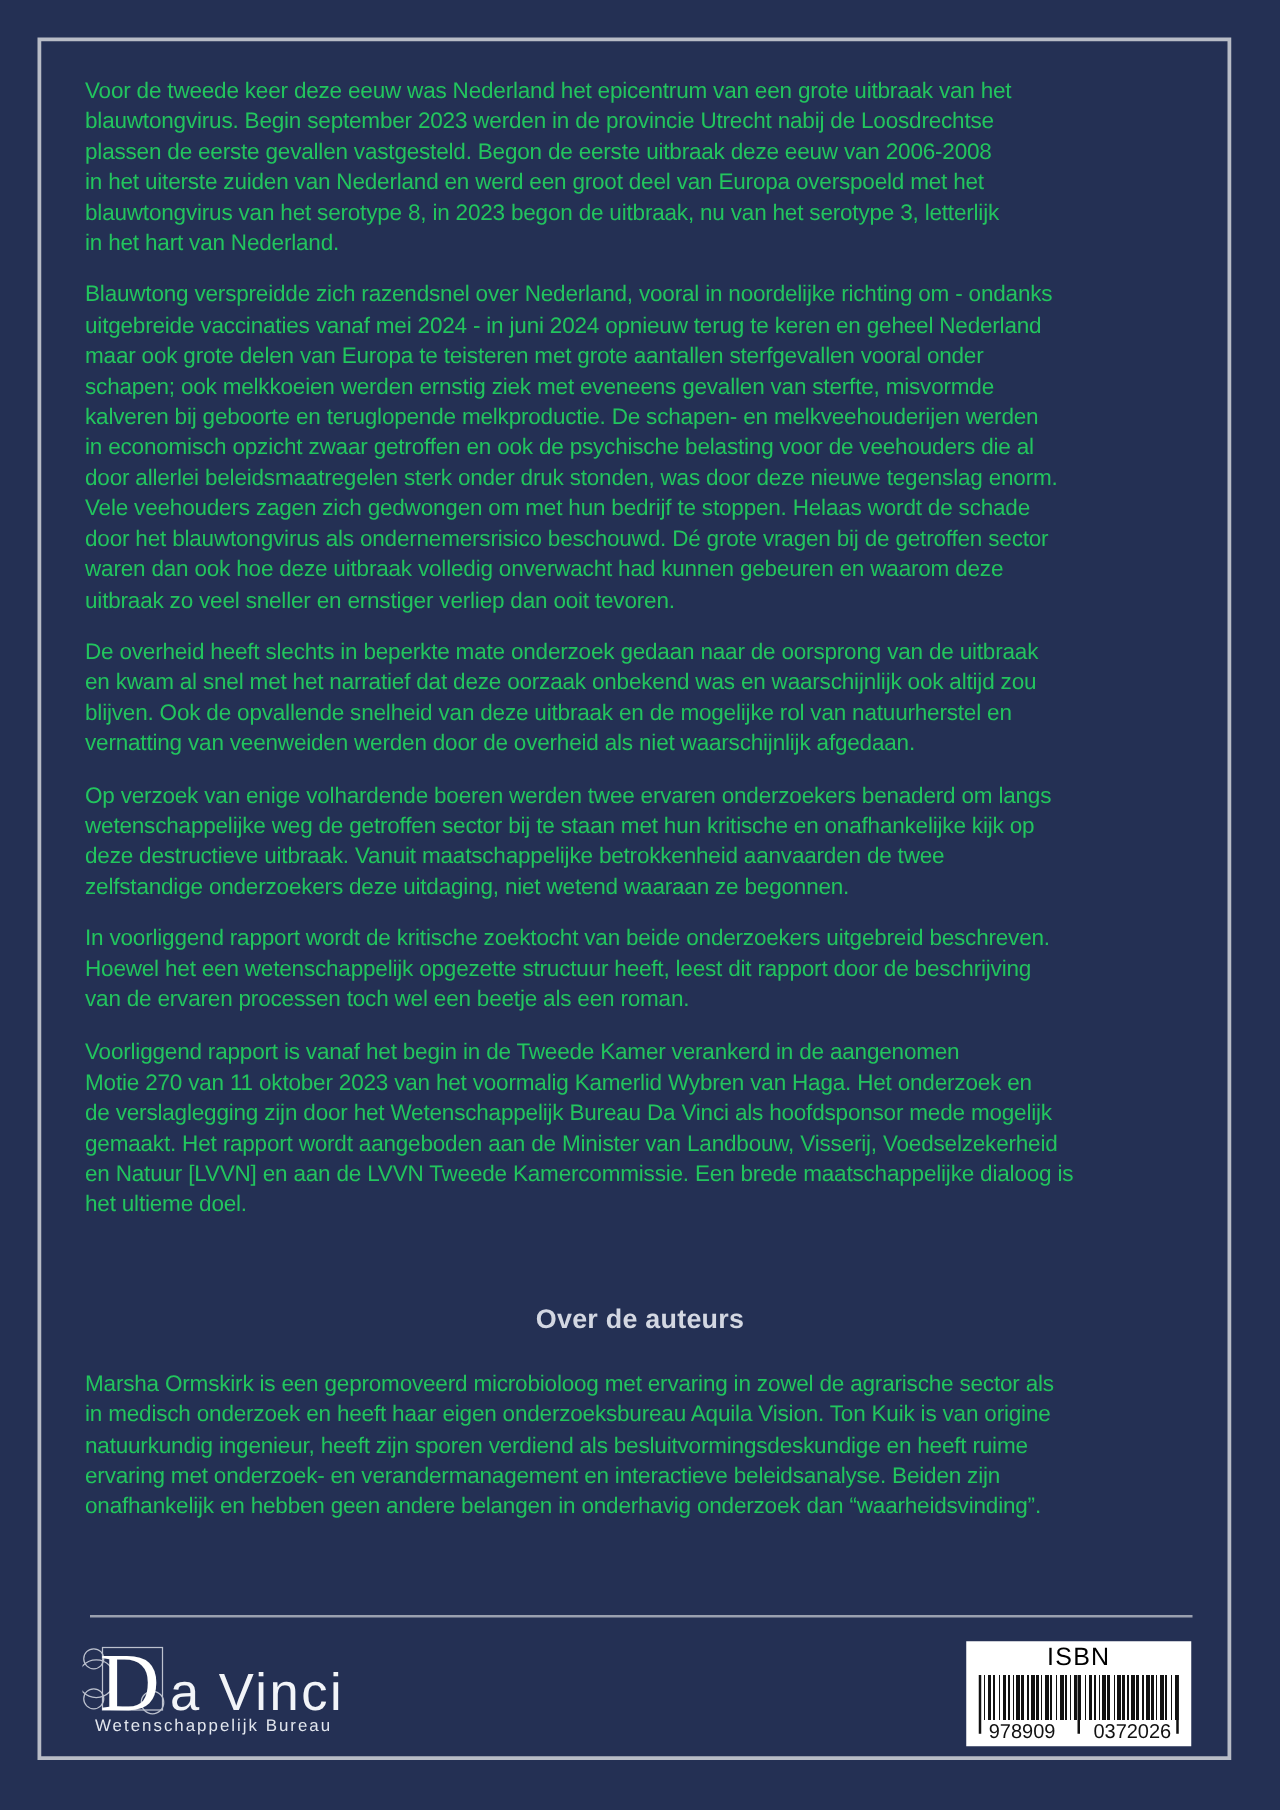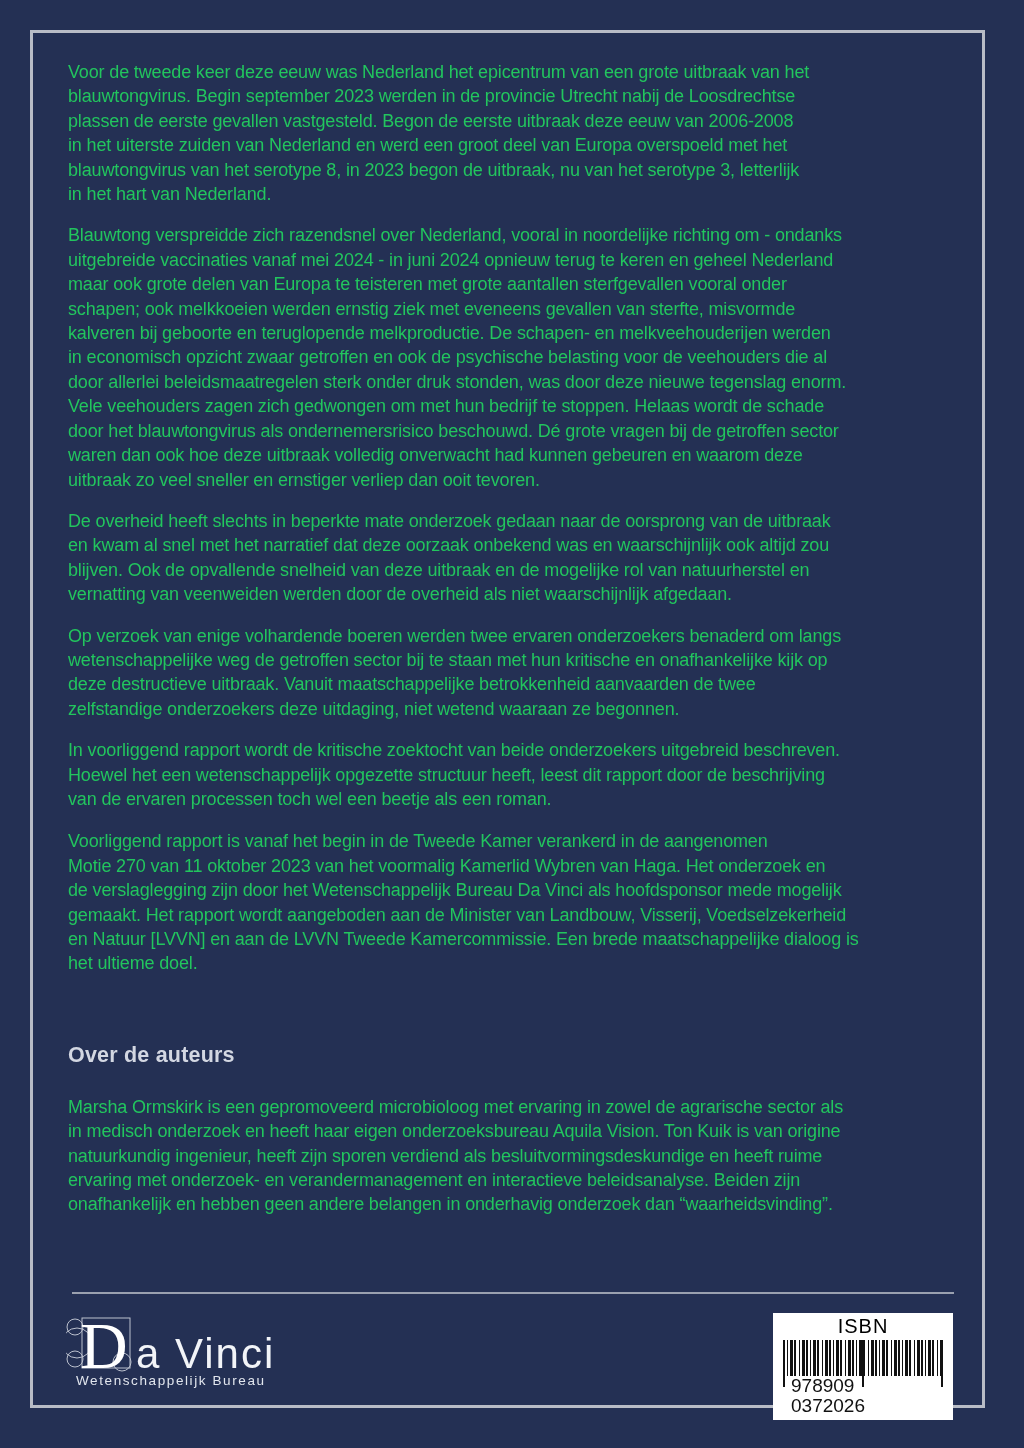--- a/index.html
+++ b/index.html
@@ -16,34 +16,34 @@
     font-weight:700;font-size:21.5px;line-height:30px;color:#d3d7e2;
     margin:0 0 26px 0;letter-spacing:.2px;
   }
   .body-par{
     font-size:18px;line-height:24.4px;color:#22c55e;letter-spacing:-.15px;
     white-space:pre-line;margin:0 0 17px 0;
   }
   .gap-lg{margin-bottom:18px;}
   .authors-heading{
     font-weight:700;font-size:21.5px;line-height:30px;color:#d3d7e2;
-    margin:64px 0 25px 0;letter-spacing:.2px;
+    margin:64px 0 25px 0;letter-spacing:.2px;text-align:center;
   }
   .rule{position:absolute;left:72px;top:1292px;width:882px;height:2px;background:#9aa0af;}
   
   .logo{position:absolute;left:66px;top:1314px;width:220px;}
   .logo-mark{position:relative;width:220px;height:58px;}
   .logo-mark svg{position:absolute;left:0;top:0;}
   .logo-sub{
     margin:1px 0 0 10px;font-size:13.5px;letter-spacing:1.6px;color:#e2e6ee;
     font-weight:400;
   }
   
   .barcode{
-    position:absolute;left:773px;top:1313px;width:180px;height:107px;
+    position:absolute;left:773px;top:1313px;width:180px;height:84px;
     background:#ffffff;box-sizing:border-box;padding-top:1px;
   }
   .isbn-label{
     text-align:center;color:#000;font-size:20px;line-height:25px;letter-spacing:1px;
   }
   .bars{
     position:relative;height:36px;margin:1px 10px 0 10px;
     background:repeating-linear-gradient(90deg,
       #111 0 2px,#fff 2px 4px,
       #111 4px 5px,#fff 5px 7px,
@@ -51,21 +51,21 @@
       #111 11px 13px,#fff 13px 16px,
       #111 16px 17px,#fff 17px 19px,
       #111 19px 22px,#fff 22px 23px);
   }
   .guard{position:absolute;top:0;width:2px;height:47px;background:#111;}
   .guard.g1{left:0;}
   .guard.g2{left:50%;margin-left:-1px;}
   .guard.g3{right:0;}
   .digits{
     display:flex;justify-content:space-between;padding:0 16px 0 18px;
-    font-size:19px;line-height:20px;color:#111;flex-direction:column;
+    font-size:16px;line-height:20px;color:#111;
   }
 </style>
 </head>
 <body>
 
 <div class="page">
 
   <div class="frame"></div>
 
   <main class="content">

